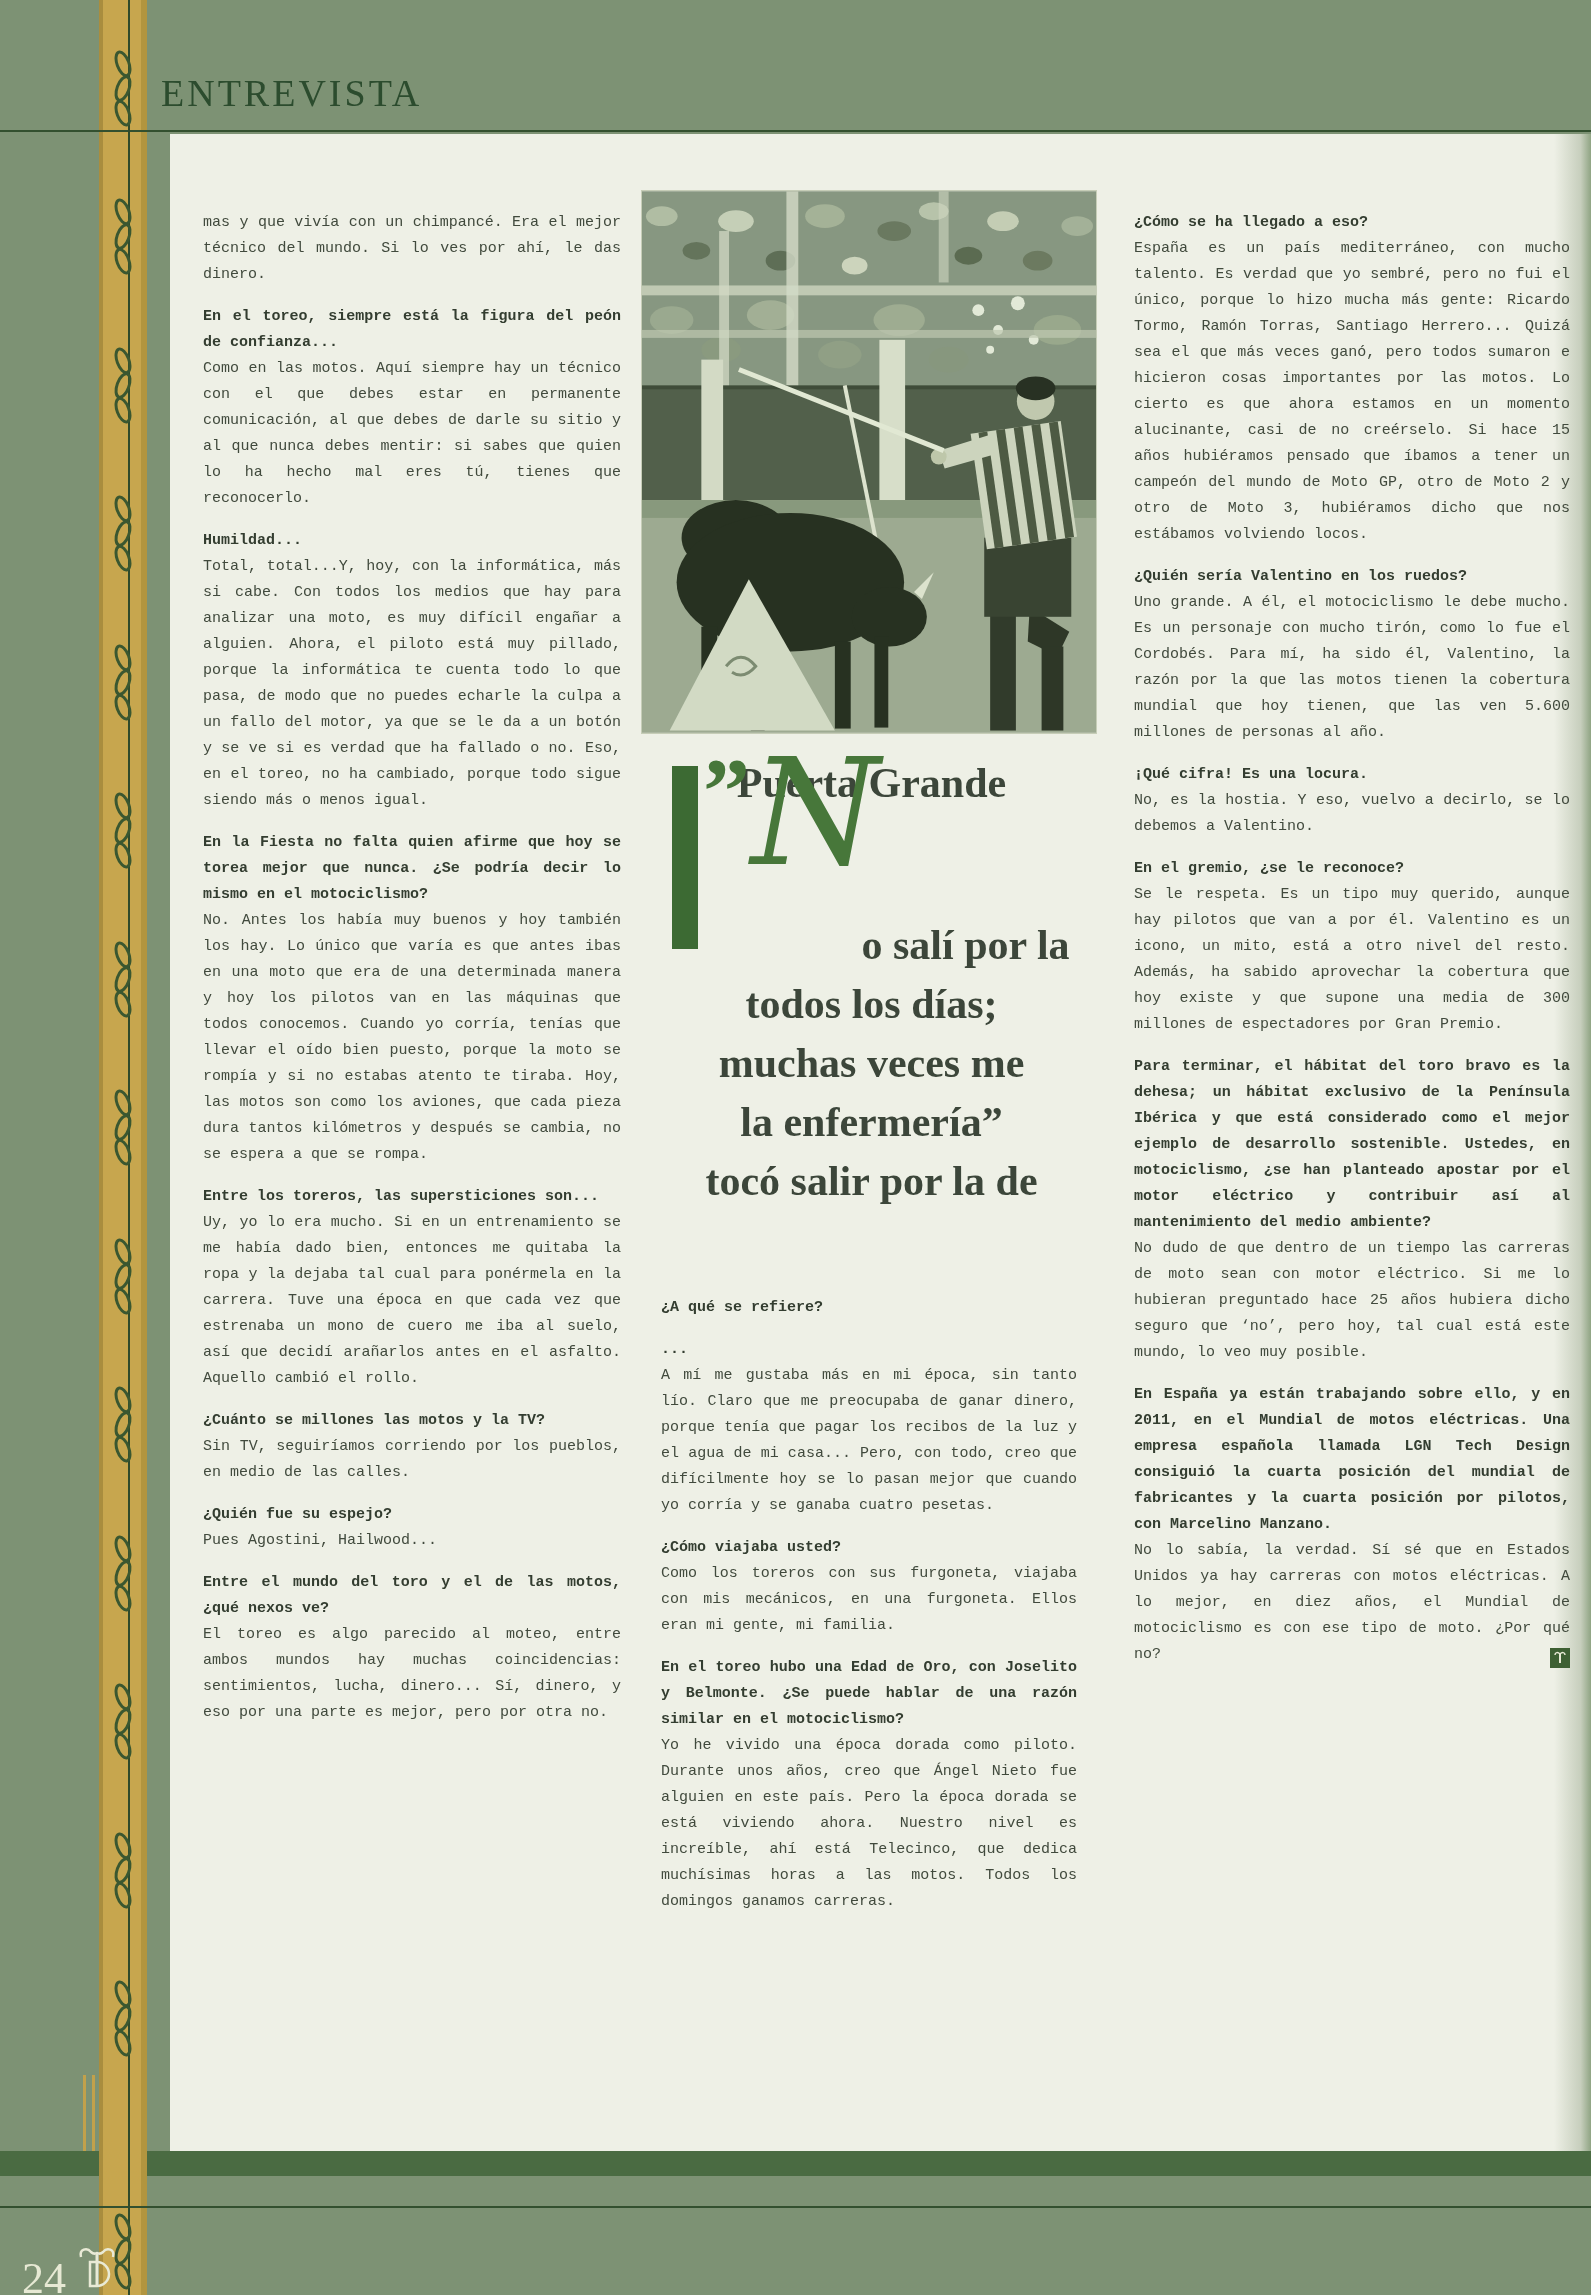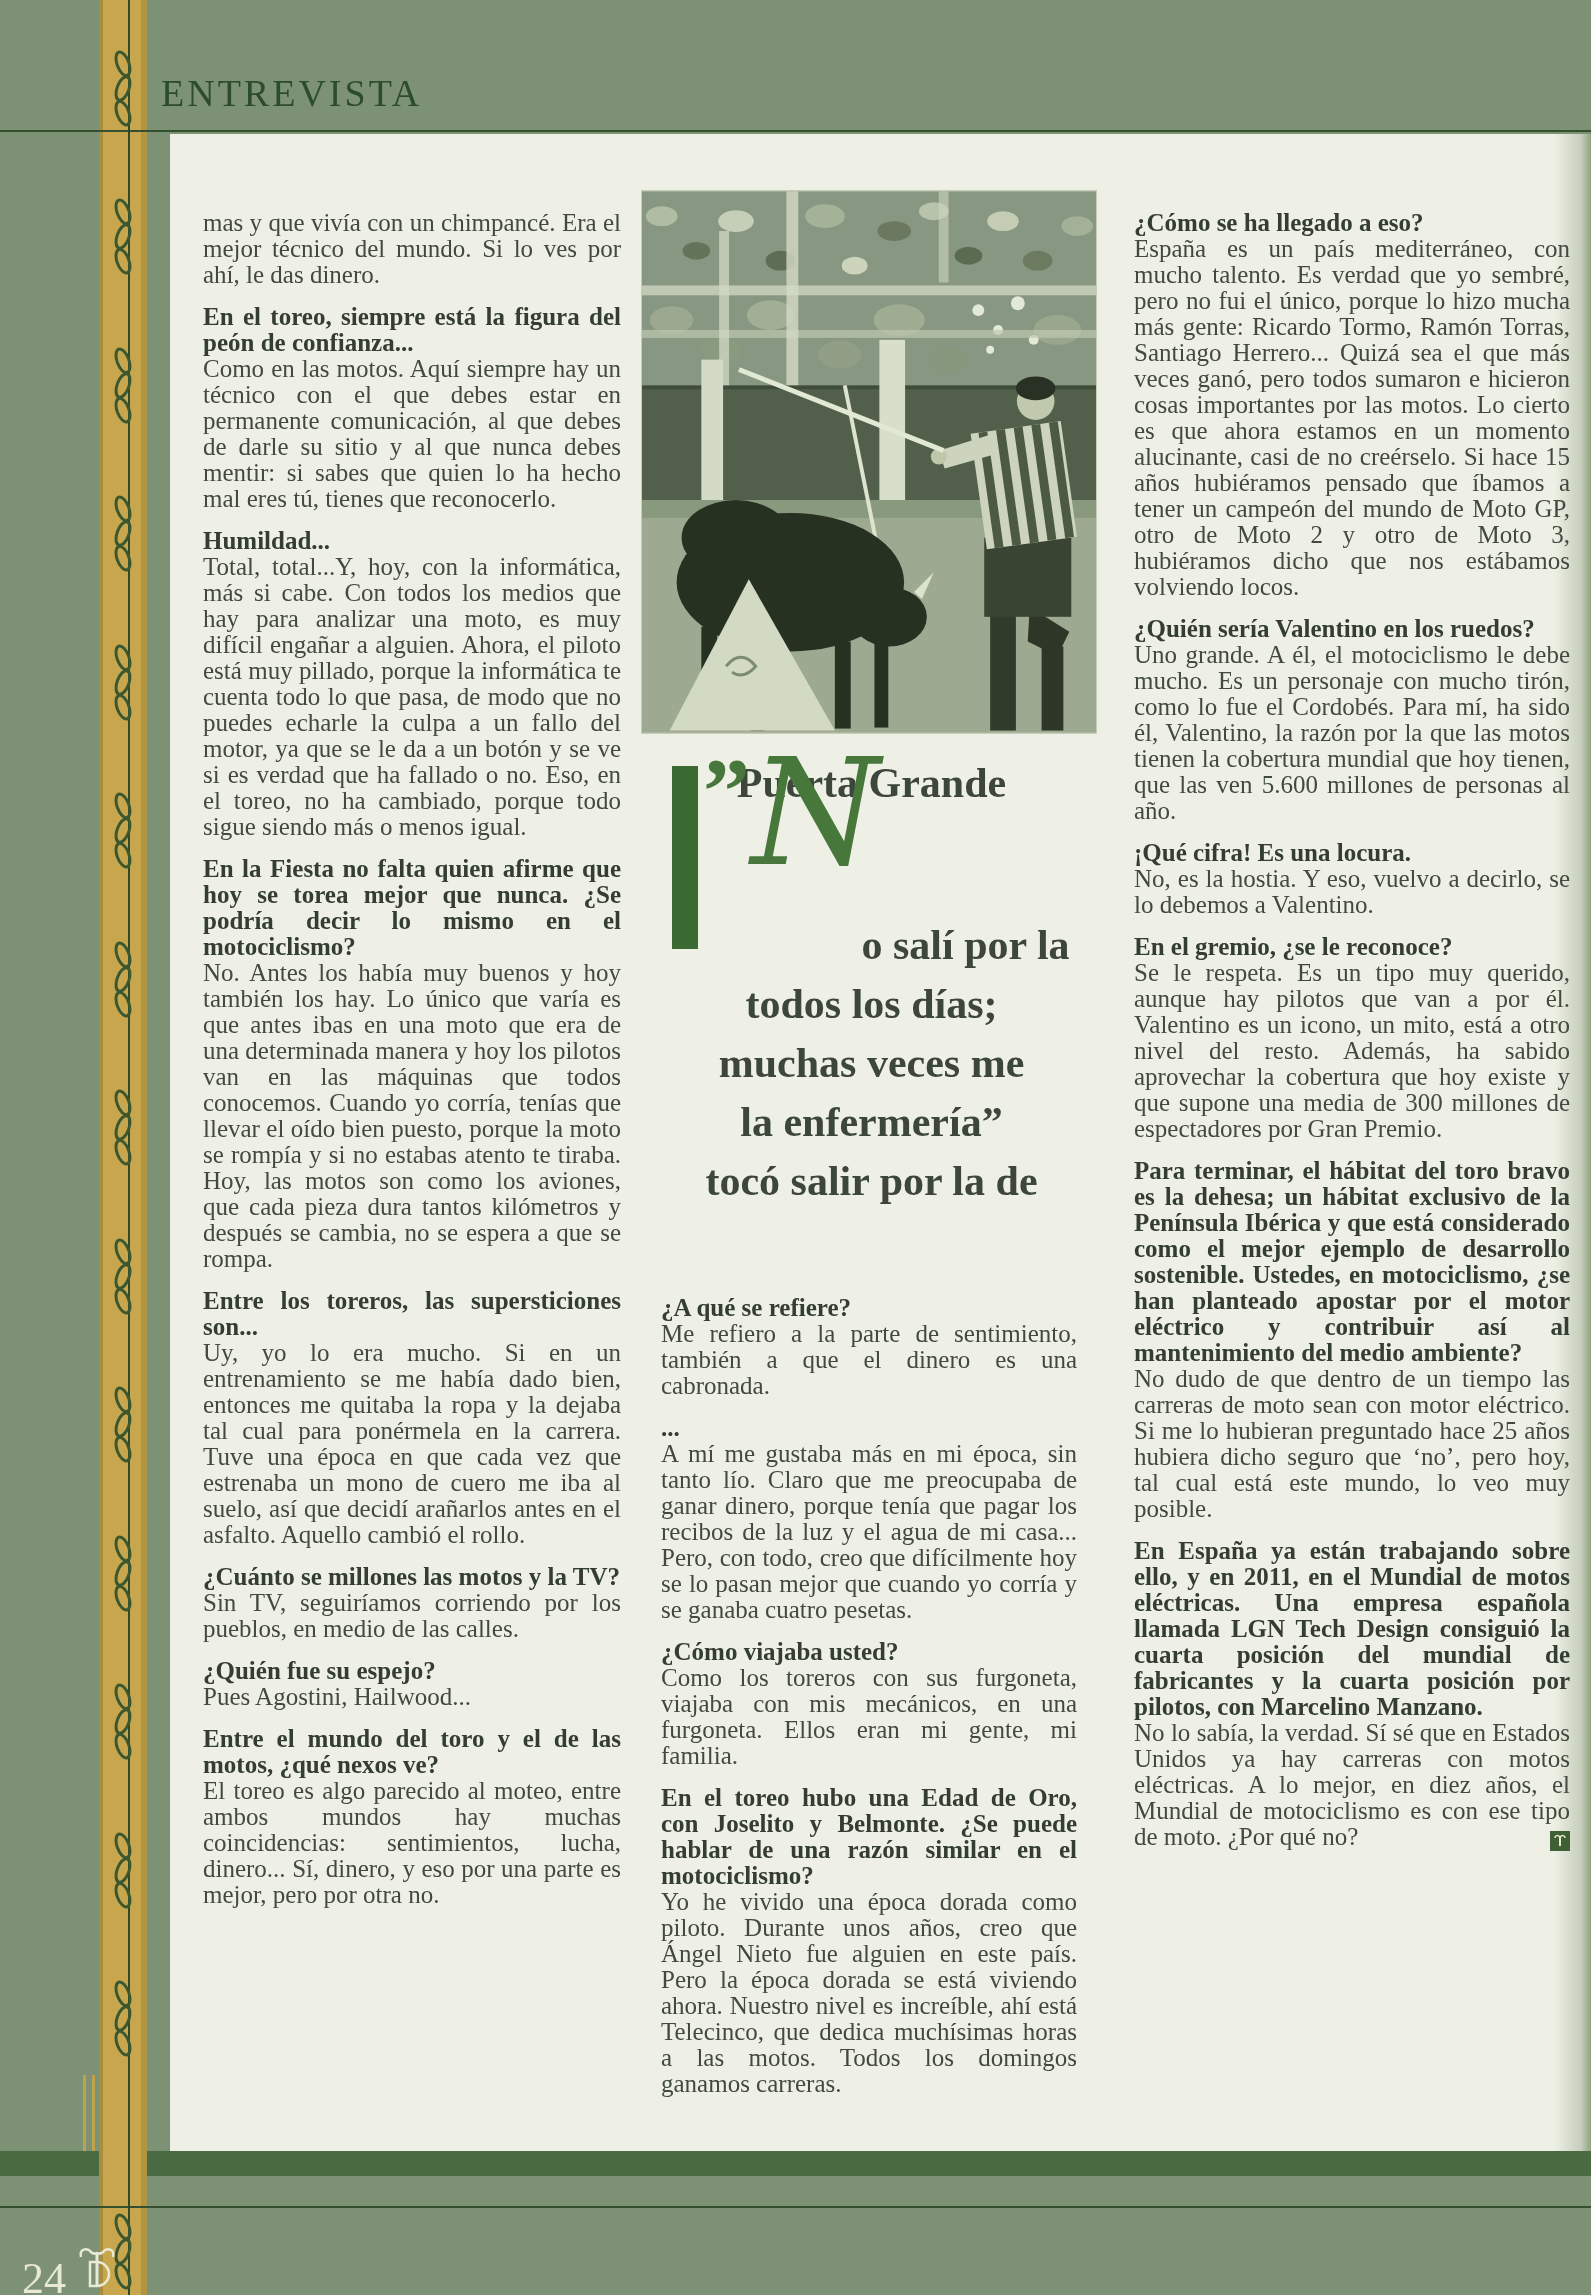--- a/index.html
+++ b/index.html
@@ -42,21 +42,21 @@
   }
   .gold-fringe{
     position:absolute;left:77px;top:2075px;width:44px;height:76px;z-index:4;
     background:repeating-linear-gradient(90deg, rgba(0,0,0,0) 0 6px, #c2a14b 6px 9px);
   }
   .page-number{
     position:absolute;left:22px;top:2245px;font-size:44px;color:#e7e9d4;z-index:9;margin-top:8px;
   }
   .magazine-logo{position:absolute;left:75px;top:2245px;z-index:9;}
   
-  .col{position:absolute;color:#414a3d;font-size:25px;line-height:26px;text-align:justify;z-index:4;}
+  .col{position:absolute;color:#414a3d;font-size:15px;line-height:26px;text-align:justify;z-index:4;font-family:Liberation Mono, monospace;}
   .col-1{left:203px;top:210px;width:418px;}
   .col-2{left:661px;top:1295px;width:416px;}
   .col-3{left:1134px;top:210px;width:436px;}
   .q{font-weight:bold;color:#333d30;margin:16px 0 0 0;}
   .a{margin:0;}
   .col p:first-child{margin-top:0;}
   .endmark-row{text-align:right;margin-top:-20px;height:22px;}
   
   .photo{
     position:absolute;left:642px;top:191px;width:454px;height:542px;z-index:4;
@@ -270,21 +270,20 @@
   <p class="q">¿Cuánto se millones las motos y la TV?</p>
   <p class="a">Sin TV, seguiríamos corriendo por los pueblos, en medio de las calles.</p>
   <p class="q">¿Quién fue su espejo?</p>
   <p class="a">Pues Agostini, Hailwood...</p>
   <p class="q">Entre el mundo del toro y el de las motos, ¿qué nexos ve?</p>
   <p class="a">El toreo es algo parecido al moteo, entre ambos mundos hay muchas coincidencias: sentimientos, lucha, dinero... Sí, dinero, y eso por una parte es mejor, pero por otra no.</p>
 </div>
 
 <div class="col col-2">
   <p class="q">¿A qué se refiere?</p>
-  <p class="a">Me refiero a la parte de sentimiento, también a que el dinero es una cabronada.</p>
   <p class="q">...</p>
   <p class="a">A mí me gustaba más en mi época, sin tanto lío. Claro que me preocupaba de ganar dinero, porque tenía que pagar los recibos de la luz y el agua de mi casa... Pero, con todo, creo que difícilmente hoy se lo pasan mejor que cuando yo corría y se ganaba cuatro pesetas.</p>
   <p class="q">¿Cómo viajaba usted?</p>
   <p class="a">Como los toreros con sus furgoneta, viajaba con mis mecánicos, en una furgoneta. Ellos eran mi gente, mi familia.</p>
   <p class="q">En el toreo hubo una Edad de Oro, con Joselito y Belmonte. ¿Se puede hablar de una razón similar en el motociclismo?</p>
   <p class="a">Yo he vivido una época dorada como piloto. Durante unos años, creo que Ángel Nieto fue alguien en este país. Pero la época dorada se está viviendo ahora. Nuestro nivel es increíble, ahí está Telecinco, que dedica muchísimas horas a las motos. Todos los domingos ganamos carreras.</p>
 </div>
 
 <div class="col col-3">
   <p class="q">¿Cómo se ha llegado a eso?</p>

